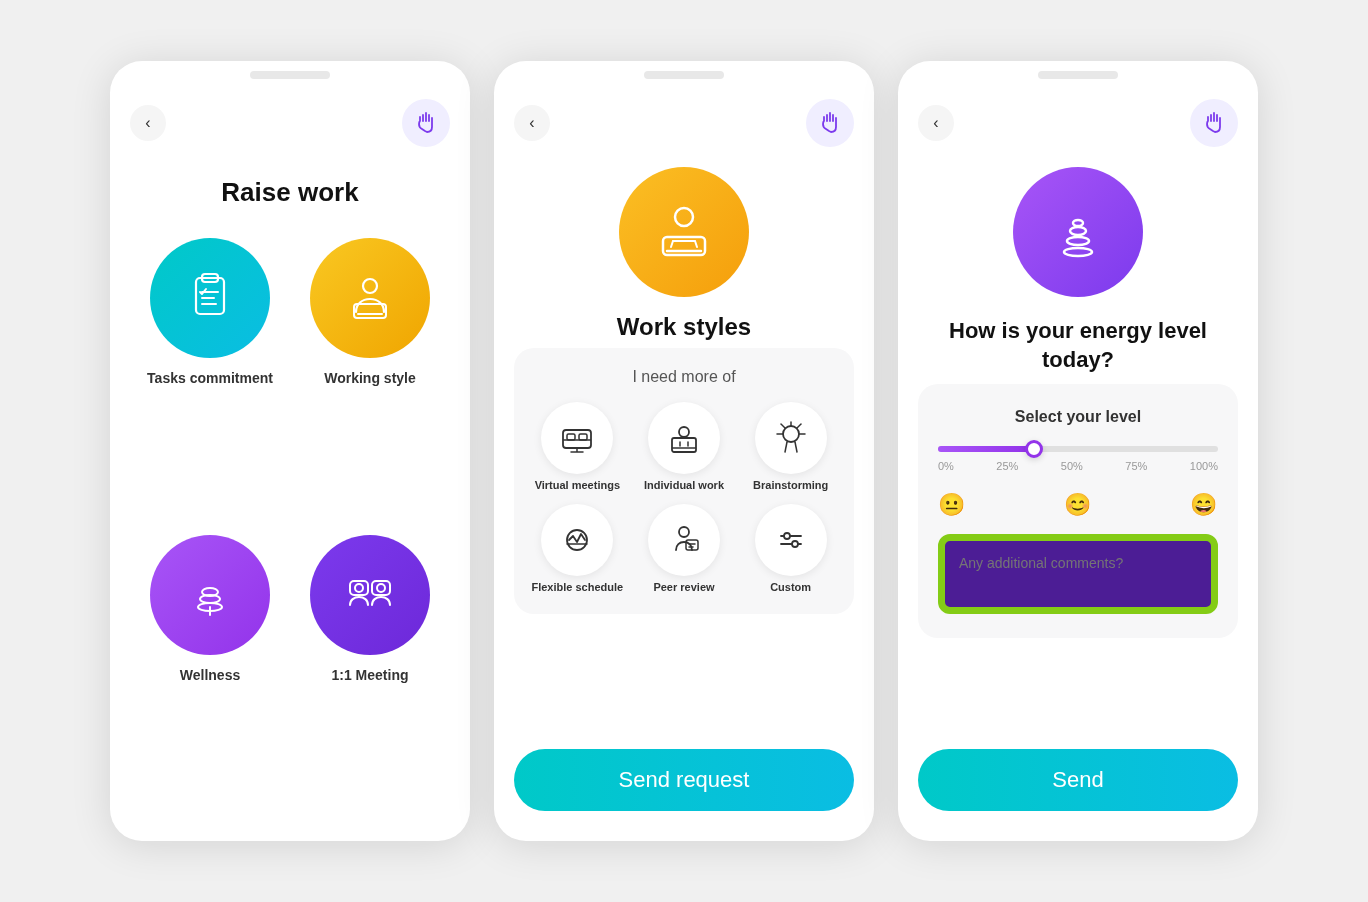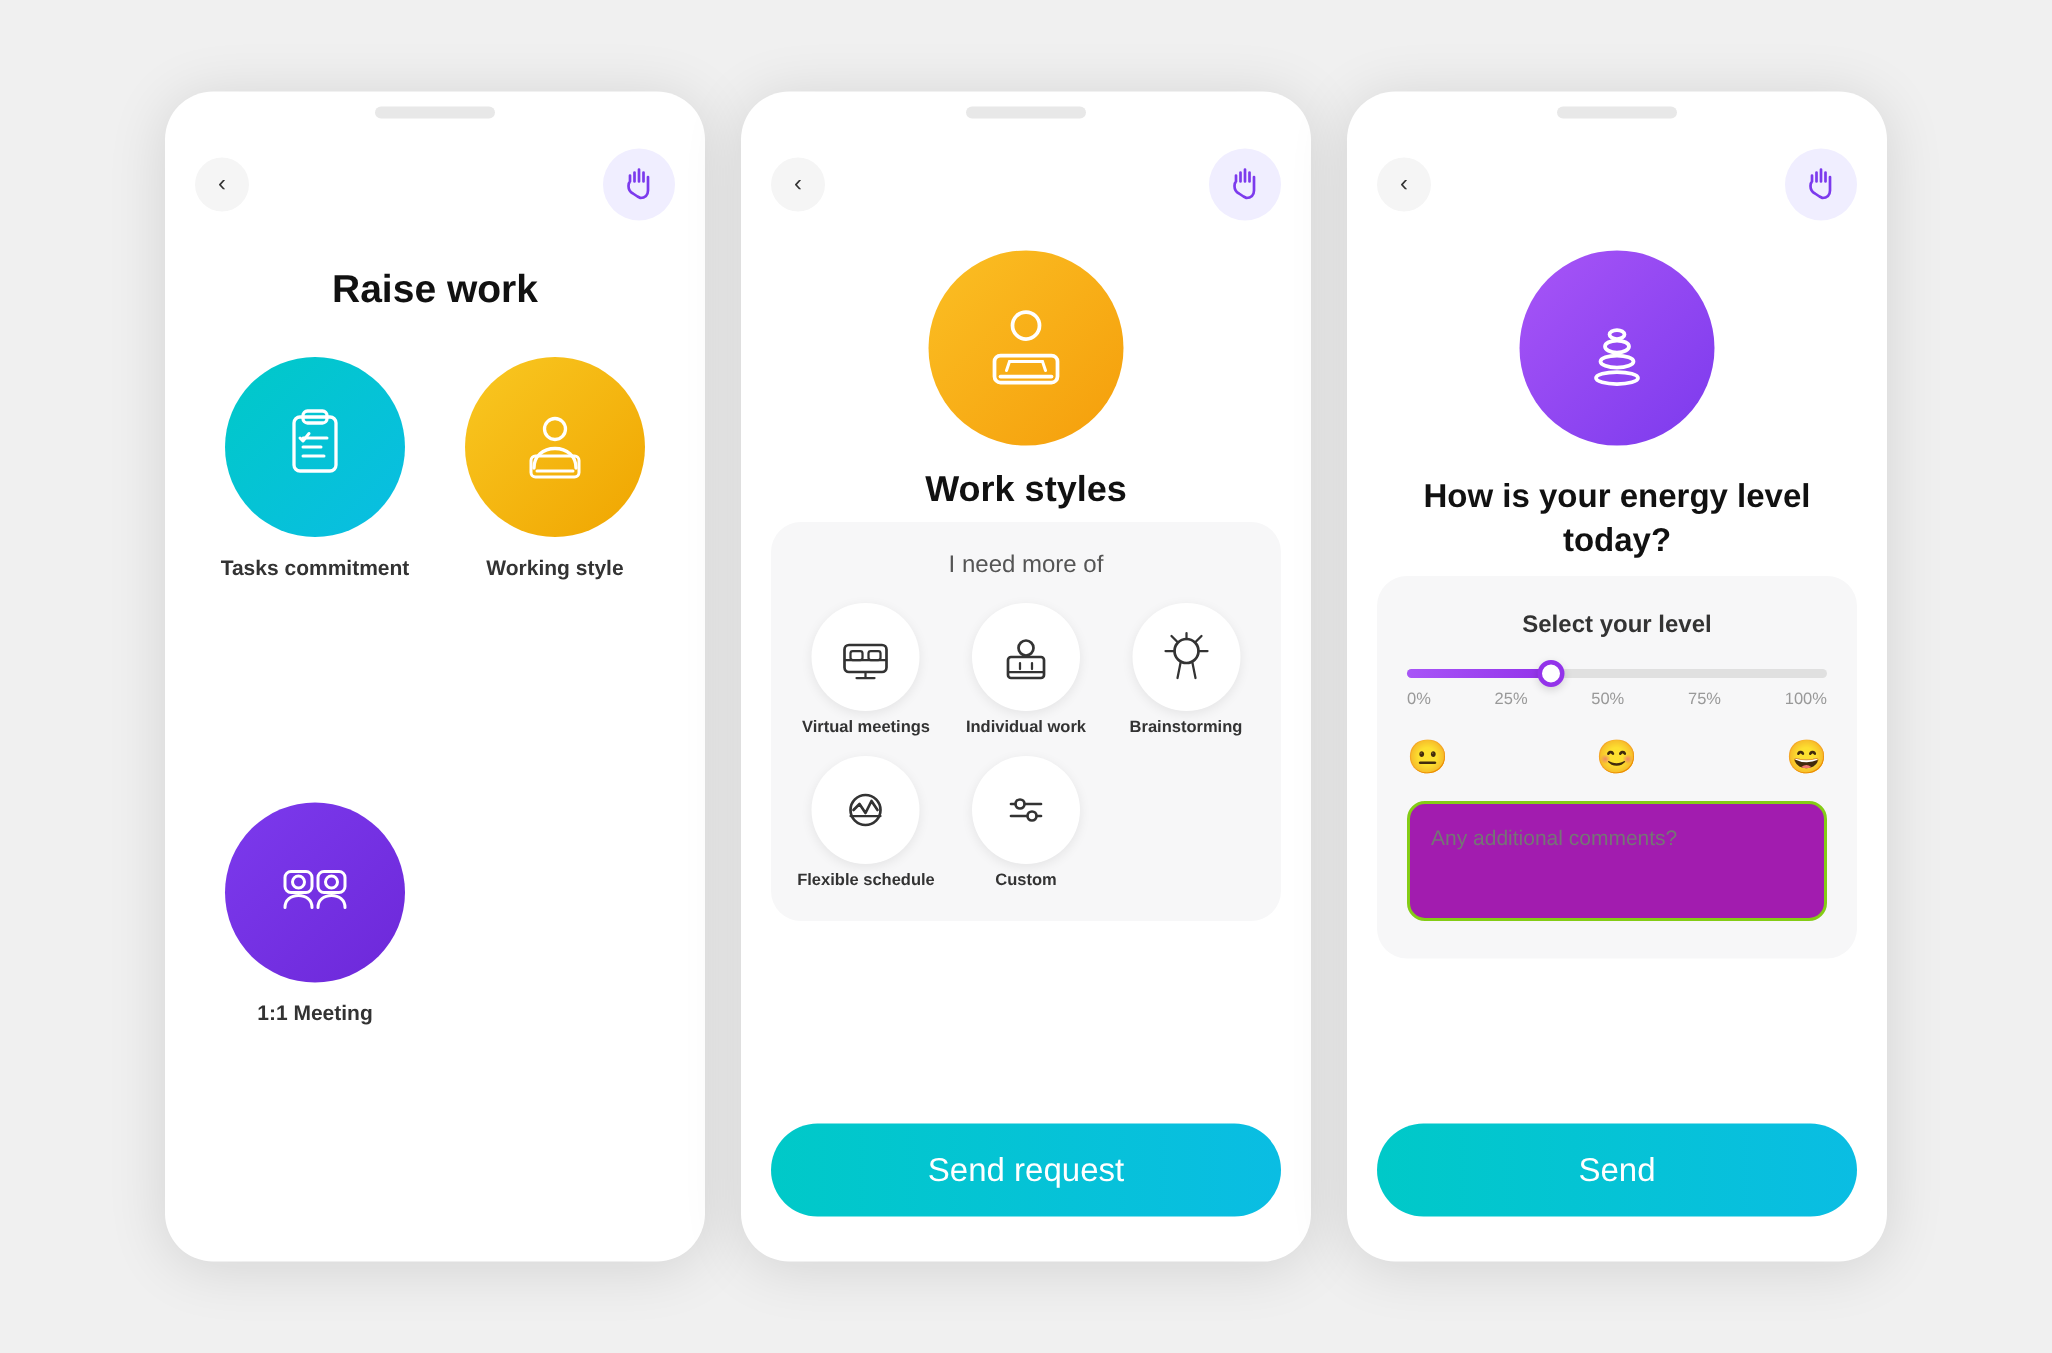--- a/index.html
+++ b/index.html
@@ -231,22 +231,22 @@
     .emoji-row {
       display: flex;
       justify-content: space-between;
       padding: 4px 0;
     }
     .emoji-item {
       font-size: 22px;
     }
     .comments-input {
       width: 100%;
-      background: #a21caf;
-      border: 2px solid #84cc16;
+      background: #4c1d95;
+      border: 7px solid #84cc16;
       border-radius: 12px;
       padding: 14px;
       font-size: 14px;
       color: #bbb;
       min-height: 80px;
       resize: none;
       outline: none;
       margin-top: 12px;
       font-family: inherit;
     }
@@ -298,20 +298,31 @@
           <svg width="60" height="60" viewBox="0 0 60 60" fill="none">
             <circle cx="30" cy="18" r="7" stroke="white" stroke-width="2.2"></circle>
             <path d="M16 44c0-8 6-13 14-13s14 5 14 13" stroke="white" stroke-width="2.2" stroke-linecap="round"></path>
             <rect x="14" y="36" width="32" height="14" rx="3" stroke="white" stroke-width="2"></rect>
             <line x1="18" y1="46" x2="42" y2="46" stroke="white" stroke-width="2" stroke-linecap="round"></line>
           </svg>
         </div>
         <span class="option-label">Working style</span>
       </div>
 
+      <div class="option-item">
+        <div class="option-circle circle-purple-light">
+          <svg width="60" height="60" viewBox="0 0 60 60" fill="none">
+            <ellipse cx="30" cy="42" rx="12" ry="4" stroke="white" stroke-width="2"></ellipse>
+            <ellipse cx="30" cy="34" rx="10" ry="4" stroke="white" stroke-width="2"></ellipse>
+            <ellipse cx="30" cy="27" rx="8" ry="4" stroke="white" stroke-width="2"></ellipse>
+            <path d="M30 42 Q30 48 30 50" stroke="white" stroke-width="2" stroke-linecap="round"></path>
+          </svg>
+        </div>
+        <span class="option-label">Wellness</span>
+      </div>
 
       <div class="option-item">
         <div class="option-circle circle-purple-dark">
           <svg width="60" height="60" viewBox="0 0 60 60" fill="none">
             <rect x="10" y="16" width="18" height="14" rx="4" stroke="white" stroke-width="2"></rect>
             <rect x="32" y="16" width="18" height="14" rx="4" stroke="white" stroke-width="2"></rect>
             <circle cx="19" cy="23" r="4" stroke="white" stroke-width="2"></circle>
             <circle cx="41" cy="23" r="4" stroke="white" stroke-width="2"></circle>
             <path d="M10 40c0-5 4-8 9-8s9 3 9 8" stroke="white" stroke-width="2" stroke-linecap="round"></path>
             <path d="M32 40c0-5 4-8 9-8s9 3 9 8" stroke="white" stroke-width="2" stroke-linecap="round"></path>
@@ -397,20 +408,32 @@
           <div class="style-circle">
             <svg width="36" height="36" viewBox="0 0 36 36" fill="none">
               <circle cx="18" cy="18" r="10" stroke="#333" stroke-width="1.8"></circle>
               <path d="M10 18 L14 14 L18 20 L22 12 L26 18" stroke="#333" stroke-width="1.8" stroke-linecap="round" stroke-linejoin="round"></path>
               <line x1="8" y1="22" x2="28" y2="22" stroke="#333" stroke-width="1.5" stroke-linecap="round"></line>
             </svg>
           </div>
           <span class="style-label">Flexible schedule</span>
         </div>
 
+        <div class="style-item">
+          <div class="style-circle">
+            <svg width="36" height="36" viewBox="0 0 36 36" fill="none">
+              <circle cx="18" cy="10" r="5" stroke="#333" stroke-width="1.8"></circle>
+              <path d="M10 28c0-5 3.5-8 8-8s8 3 8 8" stroke="#333" stroke-width="1.8" stroke-linecap="round"></path>
+              <rect x="20" y="18" width="12" height="10" rx="2" stroke="#333" stroke-width="1.5"></rect>
+              <line x1="23" y1="22" x2="29" y2="22" stroke="#333" stroke-width="1.5" stroke-linecap="round"></line>
+              <line x1="23" y1="25" x2="27" y2="25" stroke="#333" stroke-width="1.5" stroke-linecap="round"></line>
+            </svg>
+          </div>
+          <span class="style-label">Peer review</span>
+        </div>
 
         <div class="style-item">
           <div class="style-circle">
             <svg width="36" height="36" viewBox="0 0 36 36" fill="none">
               <line x1="8" y1="14" x2="28" y2="14" stroke="#333" stroke-width="1.8" stroke-linecap="round"></line>
               <line x1="8" y1="22" x2="28" y2="22" stroke="#333" stroke-width="1.8" stroke-linecap="round"></line>
               <circle cx="14" cy="14" r="3" fill="white" stroke="#333" stroke-width="1.8"></circle>
               <circle cx="22" cy="22" r="3" fill="white" stroke="#333" stroke-width="1.8"></circle>
             </svg>
           </div>

